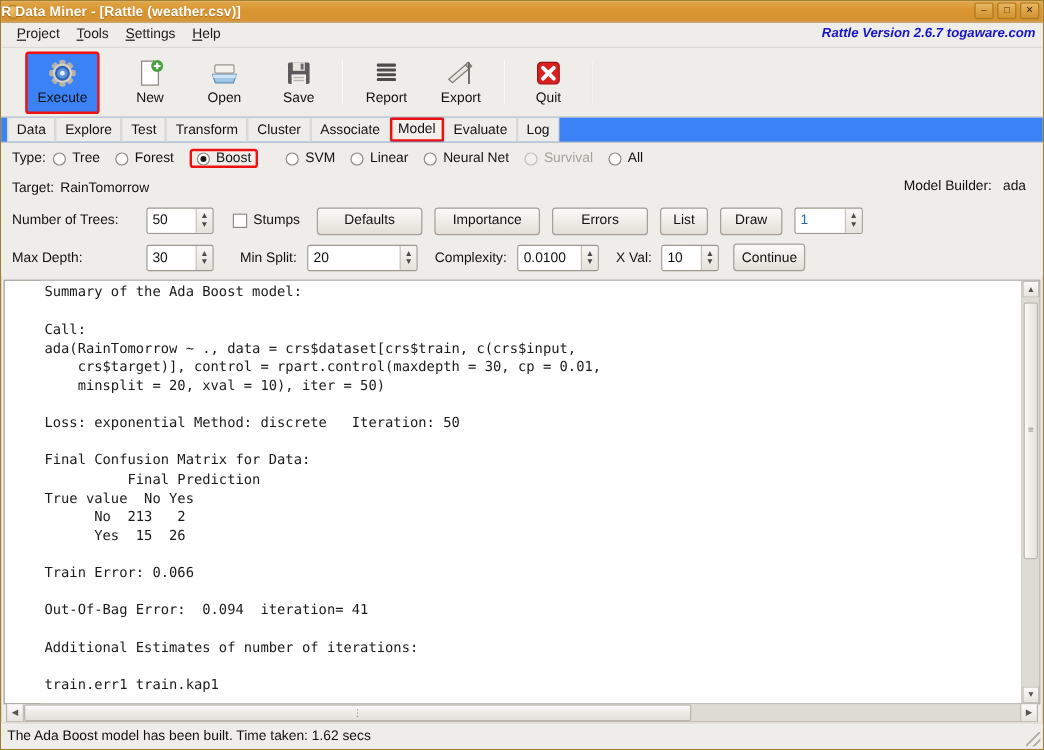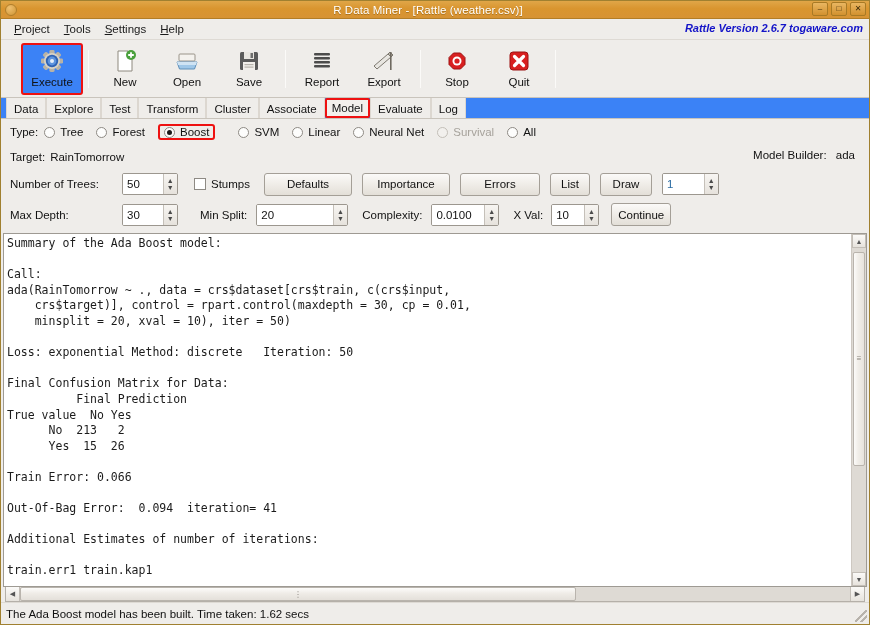--- a/index.html
+++ b/index.html
@@ -31,23 +31,23 @@
   .title-icon {
     width: 12px; height: 12px;
     margin-left: 4px;
     border-radius: 50%;
     background: radial-gradient(circle at 35% 30%, #f0c070, #cf9533);
     border: 1px solid #b07f2c;
   }
   .title-text {
     position: absolute;
     left: 0; right: 14px;
-    text-align: center;
+    text-align: left;
     font-size: 11.5px;
-    font-weight: normal;
+    font-weight: bold;
     color: #ffffff;
     letter-spacing: 0.1px;
     text-shadow: 0 1px 0 rgba(120,80,10,.5);
     pointer-events: none;
   }
   .win-btns {
     position: absolute; right: 3px; top: 1px;
     display: flex; gap: 3px;
   }
   .win-btn {
@@ -238,20 +238,21 @@
     display: flex;
     flex-direction: column;
     min-height: 0;
   }
   .textinner {
     flex: 1 1 auto;
     display: flex;
     min-height: 0;
     border: 1px solid #9e9a93;
     background: #ffffff;
+    padding-left: 30px;
   }
   .textarea {
     flex: 1 1 auto;
     overflow: hidden;
     background: #fff;
     padding: 2px 0 0 3px;
     position: relative;
   }
   .textarea pre {
     margin: 0;
@@ -440,30 +441,20 @@
           <path d="M3 17 L17 5 L20 8 L6 20 Z" fill="#e8e6e1" stroke="#7d786f" stroke-width="1"></path>
           <path d="M17 5 L20 8 L22 6 L19 3 Z" fill="#b8b3a9" stroke="#7d786f" stroke-width="1"></path>
           <rect x="19" y="3" width="1.6" height="18" fill="#6f6a61"></rect>
         </svg>
       </span>
       <span class="tb-label">Export</span>
     </div>
 
     <div class="tb-sep"></div>
 
-    <div class="tb-btn">
-      <span class="tb-icon">
-        <svg width="26" height="24" viewBox="0 0 26 24">
-          <polygon points="9.5,4 16.5,4 21,8.5 21,15.5 16.5,20 9.5,20 5,15.5 5,8.5" fill="#d82020" stroke="#9c1212" stroke-width="1"></polygon>
-          <circle cx="13" cy="12" r="4.5" fill="#ffffff"></circle>
-          <circle cx="13" cy="12" r="2.6" fill="#d82020"></circle>
-        </svg>
-      </span>
-      <span class="tb-label">Stop</span>
-    </div>
 
     <div class="tb-btn">
       <span class="tb-icon">
         <svg width="26" height="24" viewBox="0 0 26 24">
           <rect x="4" y="3" width="18" height="18" rx="3" fill="#d82020" stroke="#9c1212"></rect>
           <path d="M8.5 7.5 L17.5 16.5 M17.5 7.5 L8.5 16.5" stroke="#ffffff" stroke-width="3.2" stroke-linecap="round"></path>
         </svg>
       </span>
       <span class="tb-label">Quit</span>
     </div>

